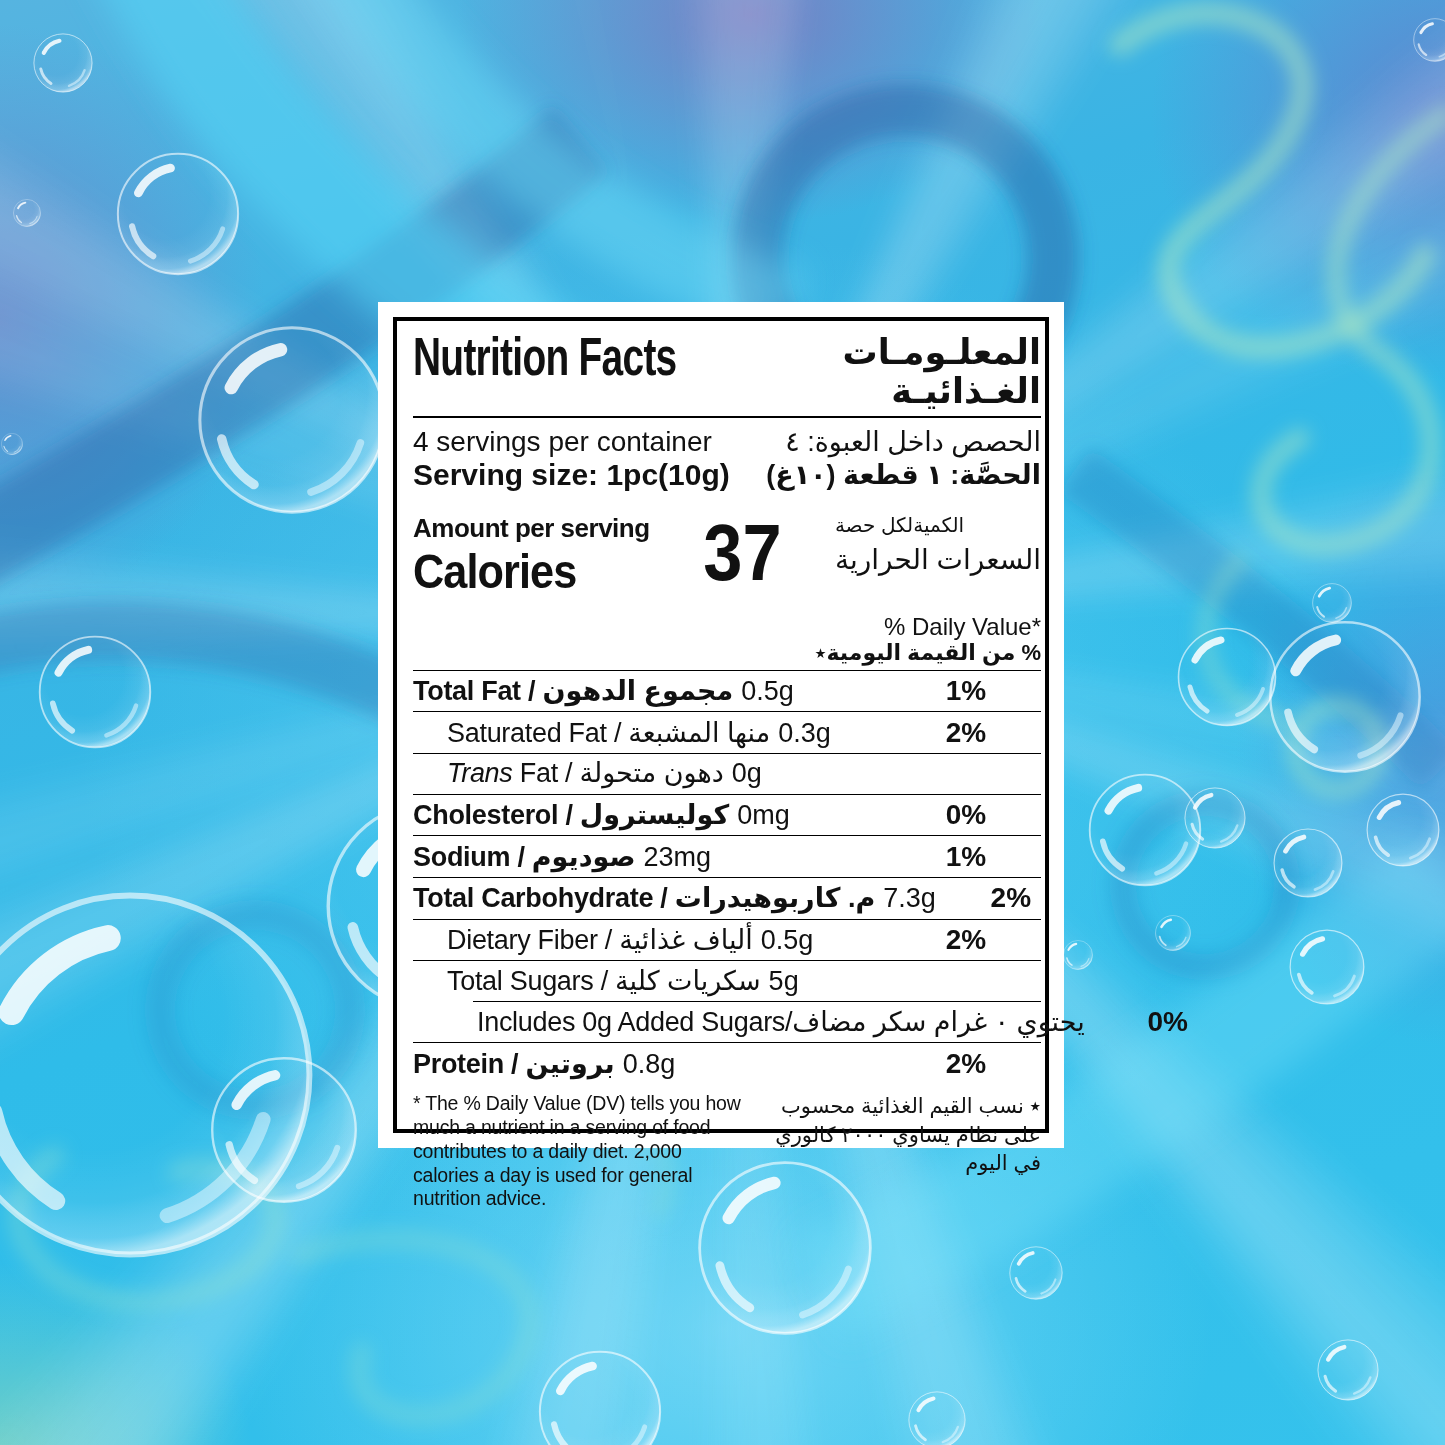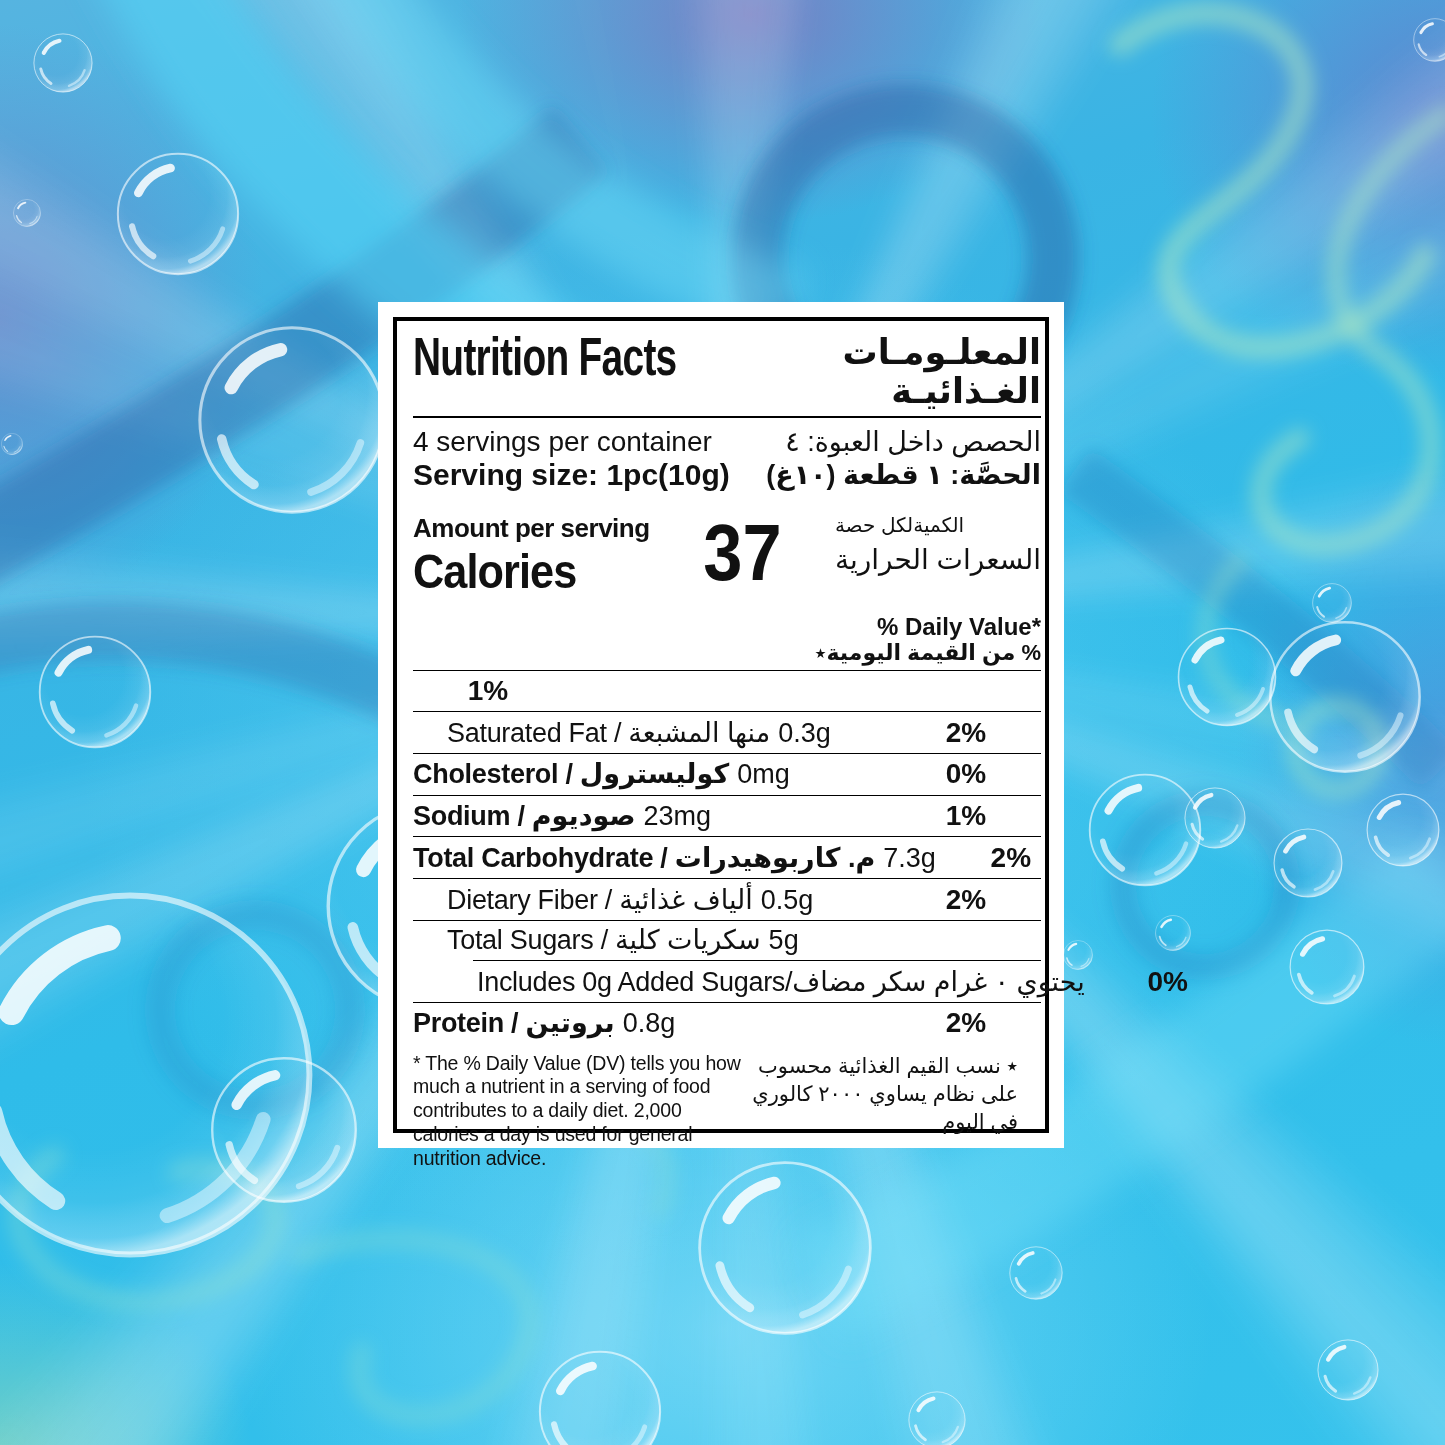--- a/index.html
+++ b/index.html
@@ -59,35 +59,35 @@
   .bar2{height:12px;margin-top:10px;}
   .bar3{height:14px;}
   .cal-block{display:flex;justify-content:space-between;align-items:flex-start;margin-top:8px;}
   .cal-left .aps{font-size:26px;font-weight:bold;letter-spacing:-.5px;}
   .cal-left .cal{font-size:48px;font-weight:bold;letter-spacing:-1px;transform:scaleX(.9);transform-origin:left center;}
   .cal-num{font-size:80px;font-weight:bold;line-height:.95;transform:scaleX(.88);transform-origin:center;margin-top:2px;}
   .cal-right{text-align:left;direction:rtl;}
   .cal-right .ar-s{font-size:20px;}
   .cal-right .ar-b{font-size:28px;font-weight:normal;margin-top:6px;}
   .dv-head{text-align:right;margin-top:4px;line-height:1.15;}
-  .dv-en{font-size:24px;font-weight:bold;}
+  .dv-en{font-size:24px;font-weight:normal;}
   .dv-ar{font-size:22px;font-weight:bold;direction:rtl;}
   .rows{margin-top:4px;}
   .nrow{display:flex;align-items:baseline;border-top:1.5px solid #000;padding:4.5px 0 4px 0;font-size:27px;line-height:1.15;}
   .nrow .name{flex:1;white-space:nowrap;}
   .nrow .pct{width:150px;text-align:center;font-weight:bold;font-size:28px;flex:none;}
   .nrow .en{letter-spacing:-.3px;}
   .nrow.b .en,.nrow.b .ar{font-weight:bold;}
   .nrow .ar{direction:rtl;unicode-bidi:isolate;}
   .nrow .amt{margin-left:8px;}
   .ind1 .name{padding-left:34px;}
   .ind2{margin-left:60px;}
   .ind2 .name{padding-left:4px;text-align:center;}
   .it{font-style:italic;}
-  .foot{display:flex;margin-top:8px;}
+  .foot{display:flex;justify-content:space-between;margin-top:8px;}
   .foot-en{font-size:19.5px;width:335px;line-height:1.22;letter-spacing:-.2px;}
   .foot-ar{font-size:21px;width:270px;text-align:right;direction:rtl;line-height:1.35;}
 </style>
 </head>
 <body>
 
 <div class="bg-base"></div>
 <div class="rays"></div>
 
 <svg class="deco" width="1445" height="1445" viewBox="0 0 1445 1445" aria-hidden="true">
@@ -200,25 +200,30 @@
 
     <div class="bar bar2"></div>
 
     <div class="dv-head">
       <div class="dv-en">% Daily Value*</div>
       <div class="dv-ar">% من القيمة اليومية٭</div>
     </div>
 
     <div class="rows">
       <div class="nrow b">
+        <span class="name"><span class="en">Total Fat / </span><span class="ar">مجموع الدهون</span><span class="amt">0.5g</span></span>
         <span class="pct">1%</span>
       </div>
       <div class="nrow ind1">
         <span class="name"><span class="en">Saturated Fat / </span><span class="ar">منها المشبعة</span><span class="amt">0.3g</span></span>
         <span class="pct">2%</span>
+      </div>
+      <div class="nrow ind1">
+        <span class="name"><span class="en it">Trans</span><span class="en"> Fat / </span><span class="ar">دهون متحولة</span><span class="amt">0g</span></span>
+        <span class="pct"></span>
       </div>
       <div class="nrow b">
         <span class="name"><span class="en">Cholesterol / </span><span class="ar">كوليسترول</span><span class="amt">0mg</span></span>
         <span class="pct">0%</span>
       </div>
       <div class="nrow b">
         <span class="name"><span class="en">Sodium / </span><span class="ar">صوديوم</span><span class="amt">23mg</span></span>
         <span class="pct">1%</span>
       </div>
       <div class="nrow b">

